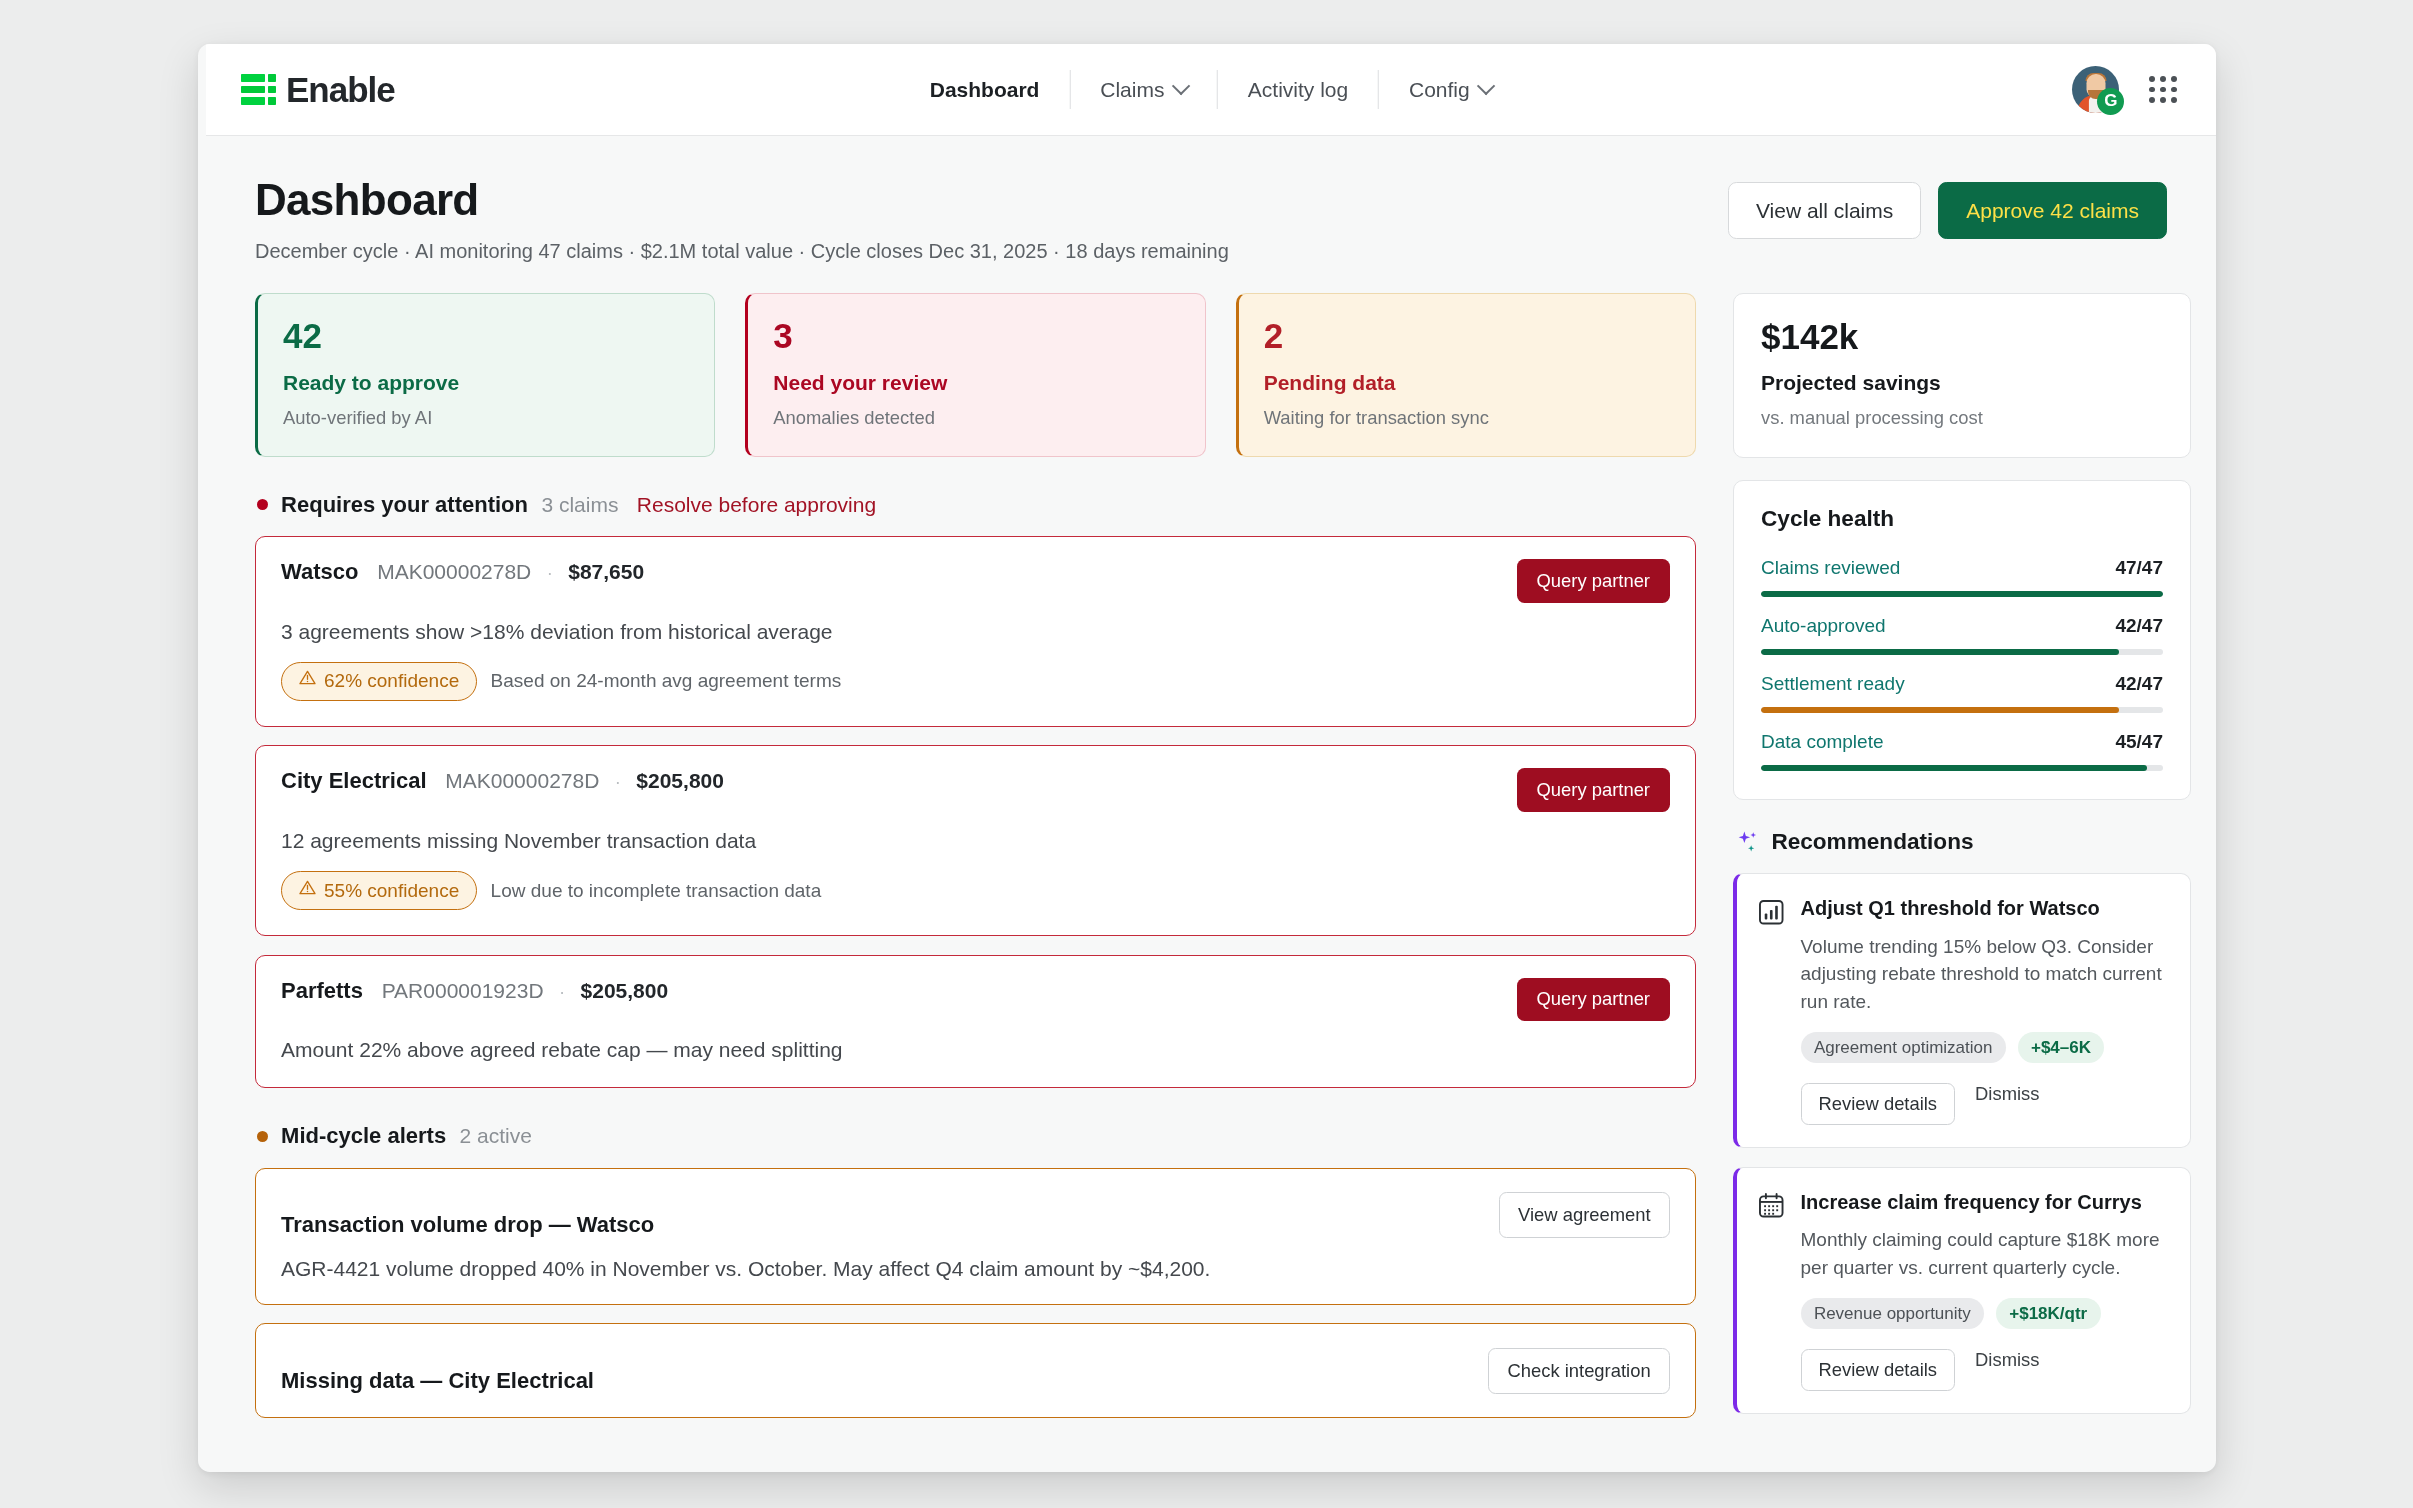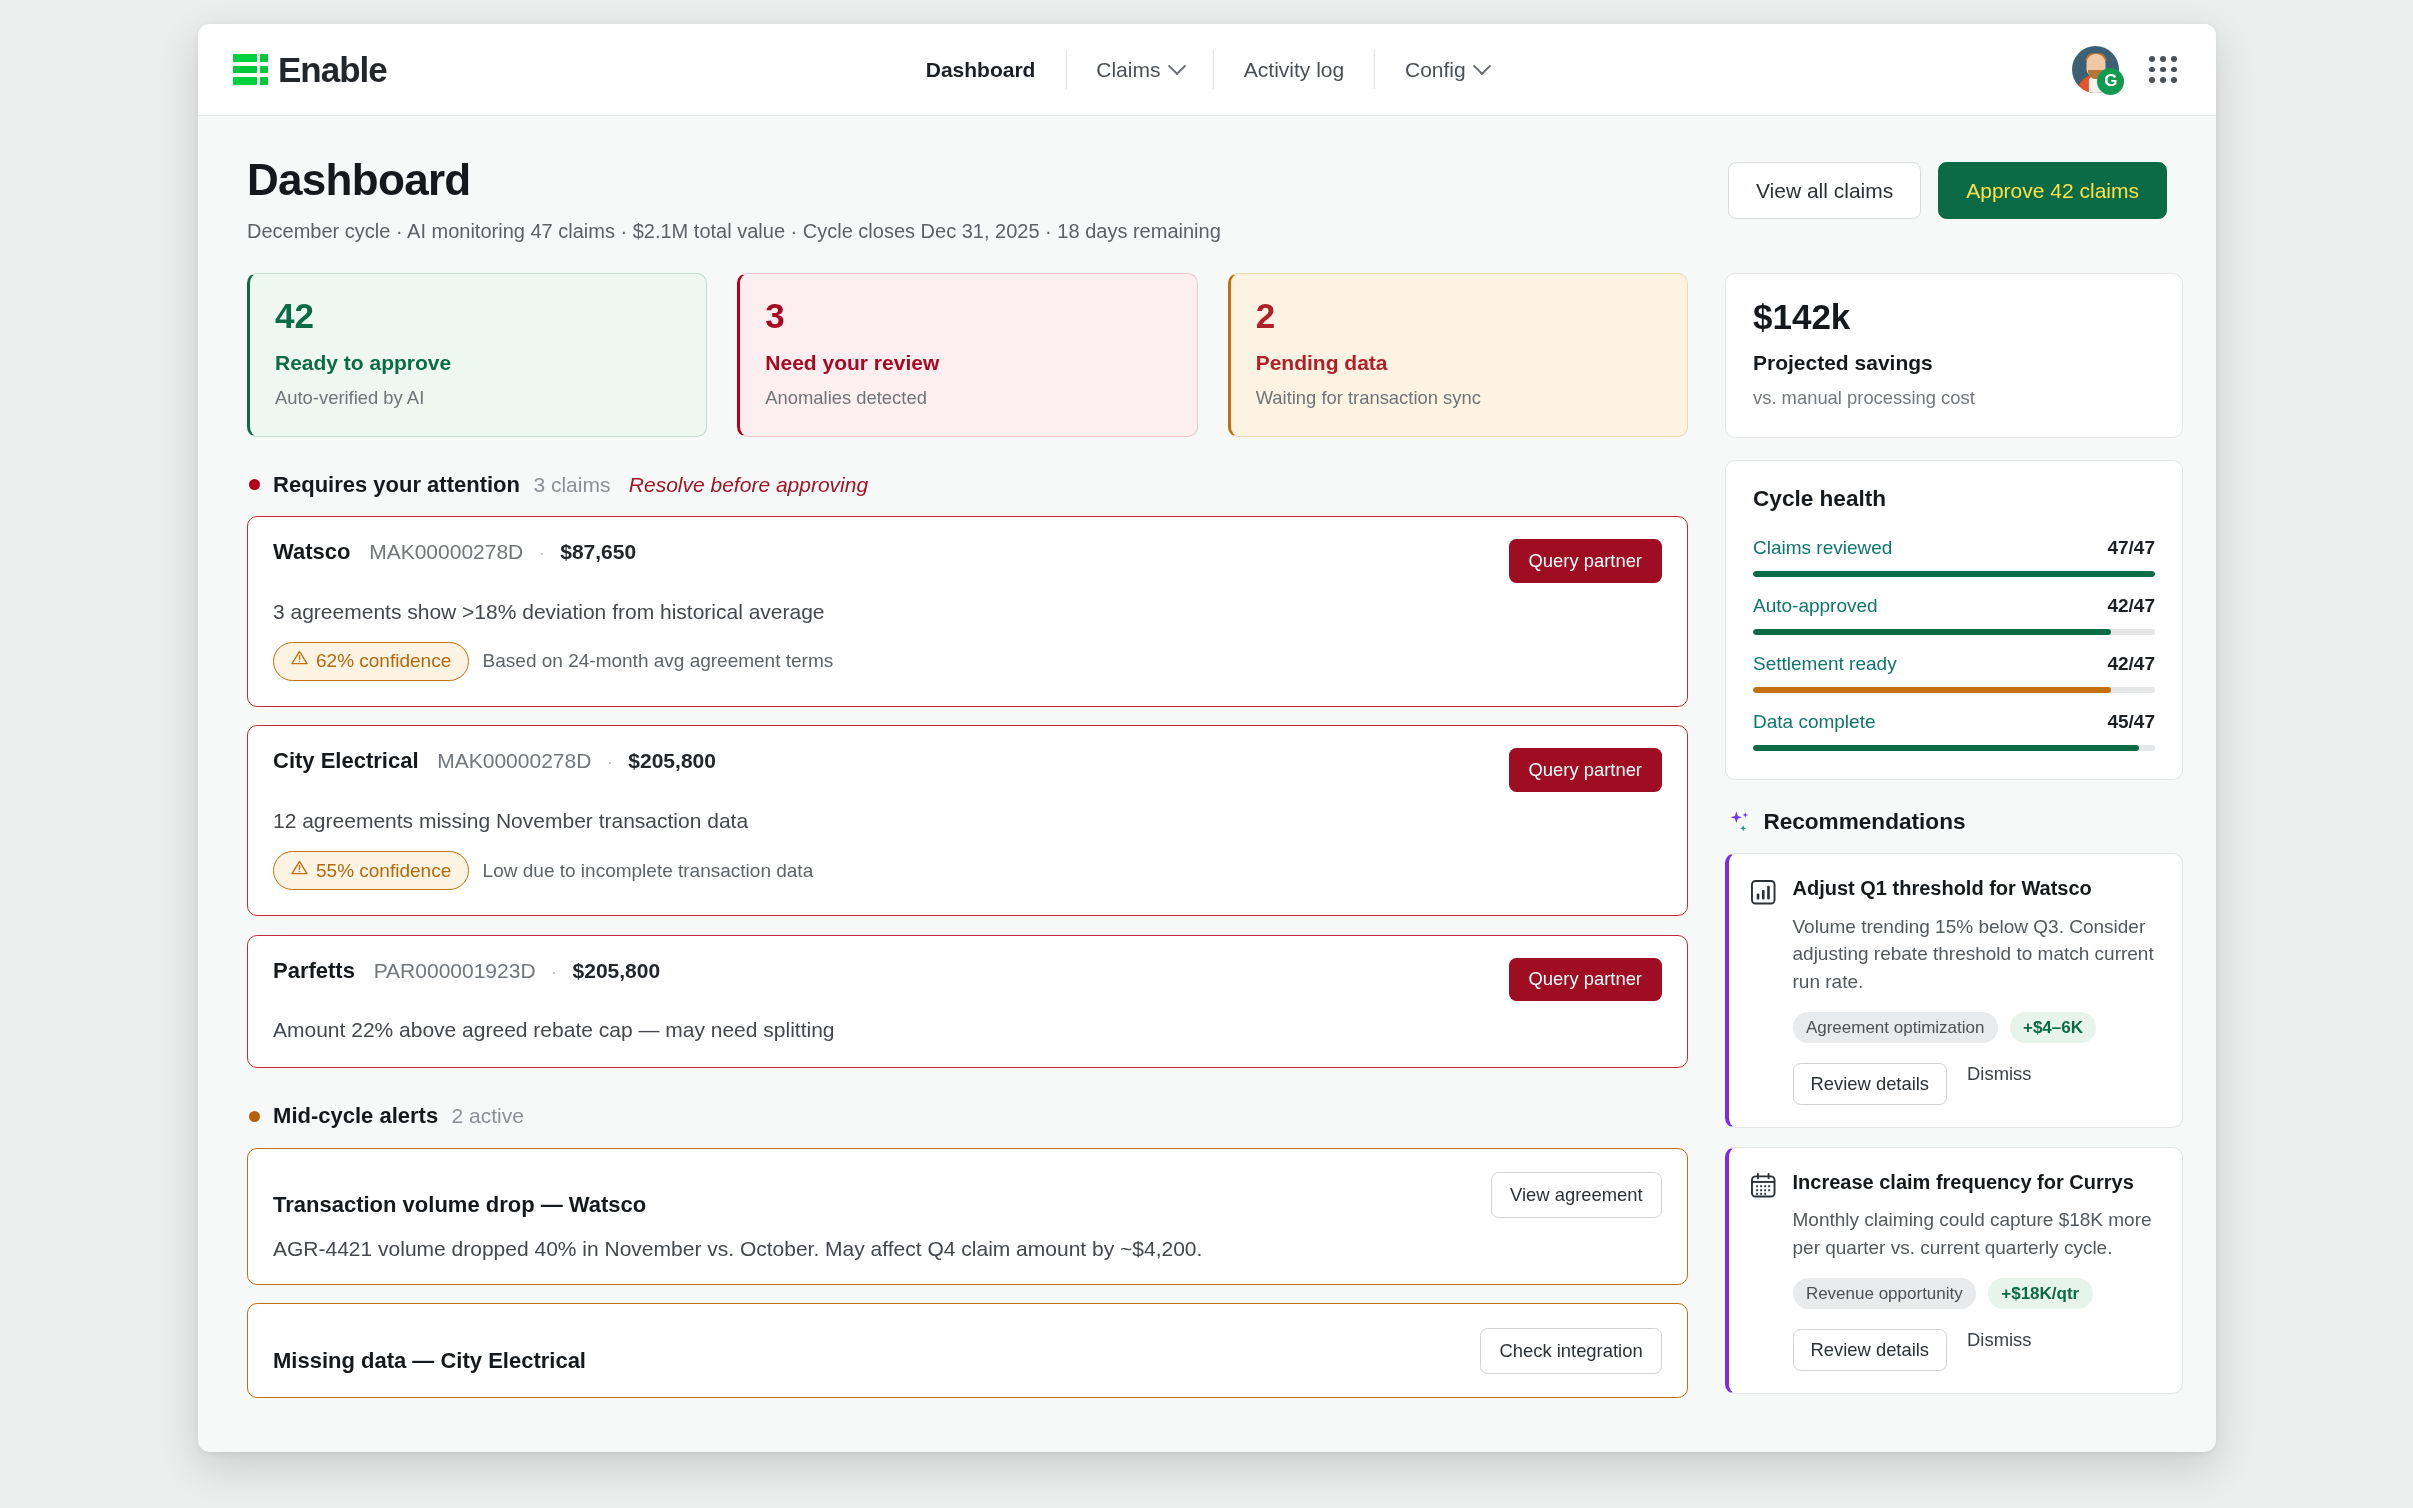--- a/index.html
+++ b/index.html
@@ -9,27 +9,28 @@
     height: 1508px;
     background: #eceded;
     font-family: "Liberation Sans", sans-serif;
     -webkit-font-smoothing: antialiased;
   }
 
   
   .window {
     position: absolute;
     left: 198px;
-    top: 24px;
+    top: 44px;
     width: 2018px;
     height: 1428px;
     background: #f7f8f8;
     border-radius: 11.7px;
     box-shadow: 0 15px 42px rgba(0,0,0,.14), 0 1.7px 6.7px rgba(0,0,0,.06);
     overflow: hidden;
+    padding-left: 8px;
   }
 
   
   .topnav {
     height: 92px;
     background: #ffffff;
     border-bottom: 0.8px solid #e6e7e8;
     display: flex;
     align-items: center;
     padding: 0 39px 0 35px;
@@ -162,21 +163,21 @@
   .stat-label { font-size: 21px; font-weight: 700; margin-top: 18.4px; }
   .stat-note { font-size: 18.4px; color:#6f7479; margin-top: 11.7px; }
 
   
   .sec-head { display:flex; align-items:center; gap: 13.4px; margin: 35px 0 18.4px 1.7px; }
   .dot { width:11px; height:11px; border-radius:50%; }
   .dot.red { background:#b3001e; }
   .dot.amber { background:#b5620a; }
   .sec-title { font-size:22px; font-weight:700; color:#16191c; }
   .sec-count { font-size:21px; color:#8b9095; }
-  .sec-action { font-size:21px; color:#a21325; cursor:pointer; margin-left: 5px; font-style: italic; }
+  .sec-action { font-size:21px; color:#a21325; cursor:pointer; margin-left: 5px; }
 
   
   .att-card {
     border:0.8px solid #c42a3b; border-radius:10px; background:#fff;
     padding: 22px 25px 25px 25px; margin-bottom: 18.4px; position:relative;
   }
   .att-row1 { display:flex; align-items:flex-start; }
   .att-name { font-size:22px; font-weight:700; color:#16191c; }
   .att-id { font-size:21px; color:#72777c; margin-left:15px; }
   .att-mid { font-size:18.4px; color:#b9bdc1; margin:0 11.7px; }

